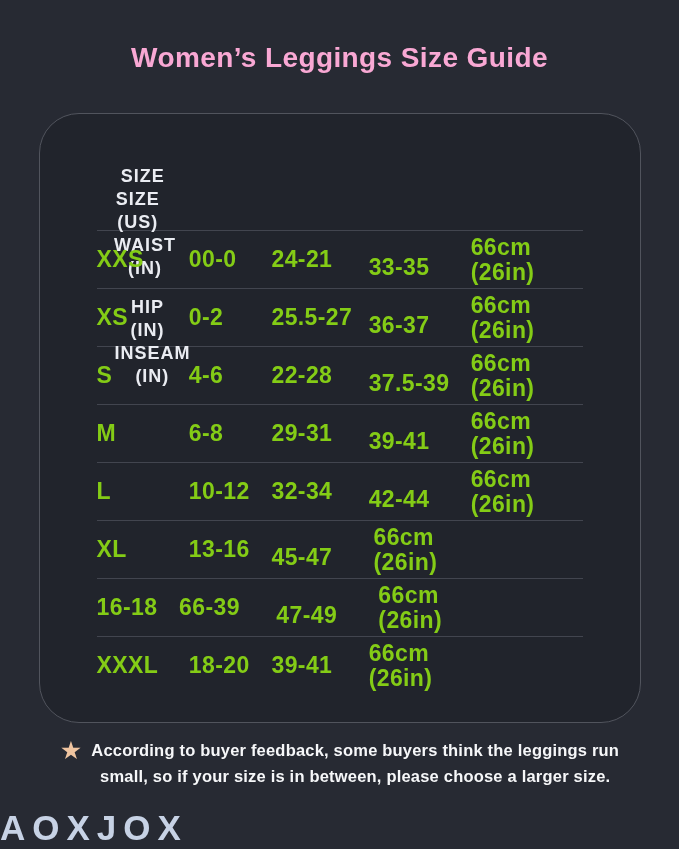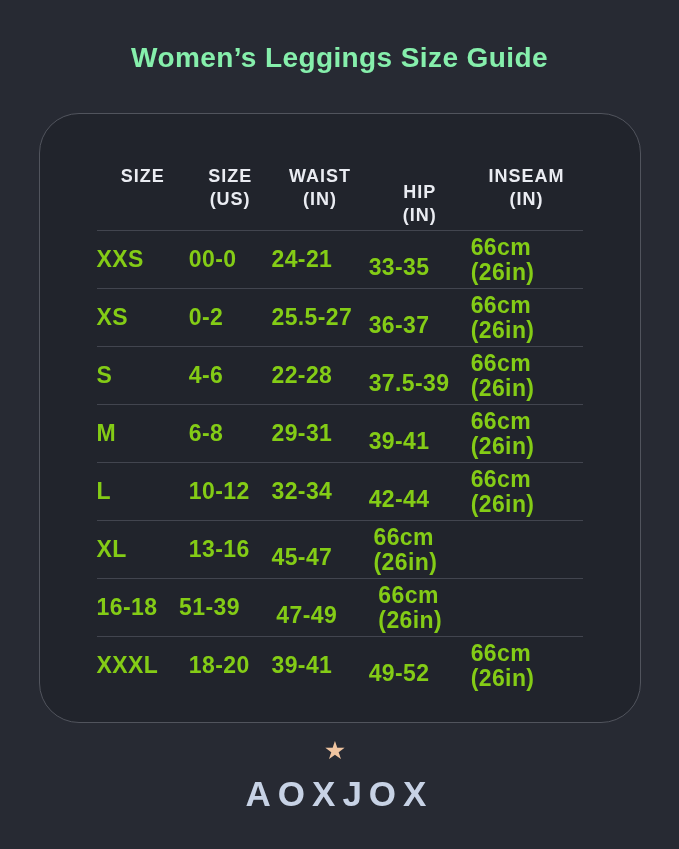--- a/index.html
+++ b/index.html
@@ -14,40 +14,41 @@
 
   .title {
     margin: 0;
     padding-top: 41px;
     height: 34px;
     line-height: 34px;
     text-align: center;
     font-size: 28px;
     font-weight: bold;
     letter-spacing: 0.4px;
-    color: #86efac;
+    color: #f9a8d4;
   }
 
   .card {
     width: 602px;
     height: 610px;
     margin: 38px auto 0;
     box-sizing: border-box;
     background: #21242c;
     border: 1px solid #51545d;
     border-radius: 40px;
     padding: 0 57px;
   }
 
   .thead {
     display: flex;
     align-items: flex-start;
     padding-top: 51px;
     height: 65px;
     box-sizing: content-box;
+    flex-direction: column;
   }
   .th {
     text-align: center;
     white-space: pre-line;
     font-size: 18px;
     font-weight: bold;
     letter-spacing: 1px;
     line-height: 23px;
     color: #eaecf2;
   }
@@ -87,22 +88,21 @@
   .note-text {
     text-align: center;
     color: #f6f7f9;
     font-weight: bold;
     font-size: 16.5px;
     line-height: 26px;
     letter-spacing: 0.2px;
   }
 
   .logo {
-    margin-top: 11px;
-    text-align: center;
+    margin-top: 19px;
     font-size: 35px;
     font-weight: bold;
     letter-spacing: 7px;
     color: #c7d2e5;
   }
 </style>
 </head>
 <body>
 
 <div class="page">
@@ -164,35 +164,38 @@
         </div>
         <div class="row">
           <div class="cell col1">XL</div>
           <div class="cell col2">13-16</div>
           <div class="cell col4">45-47</div>
           <div class="cell col5">66cm
 (26in)</div>
         </div>
         <div class="row">
           <div class="cell col2">16-18</div>
-          <div class="cell col3">51-39</div>
+          <div class="cell col3">66-39</div>
           <div class="cell col4">47-49</div>
           <div class="cell col5">66cm
 (26in)</div>
         </div>
         <div class="row">
           <div class="cell col1">XXXL</div>
           <div class="cell col2">18-20</div>
           <div class="cell col3">39-41</div>
-          <div class="cell col4">49-52</div>
           <div class="cell col5">66cm
 (26in)</div>
         </div>
       </div>
   </div>
 
   <div class="note">
     <span class="star">★</span>
+    <div class="note-text">
+      <span>According to buyer feedback, some buyers think the leggings run</span><br>
+      <span>small, so if your size is in between, please choose a larger size.</span>
+    </div>
   </div>
 
   <div class="logo">AOXJOX</div>
 
 </div>
 
 </body></html>

